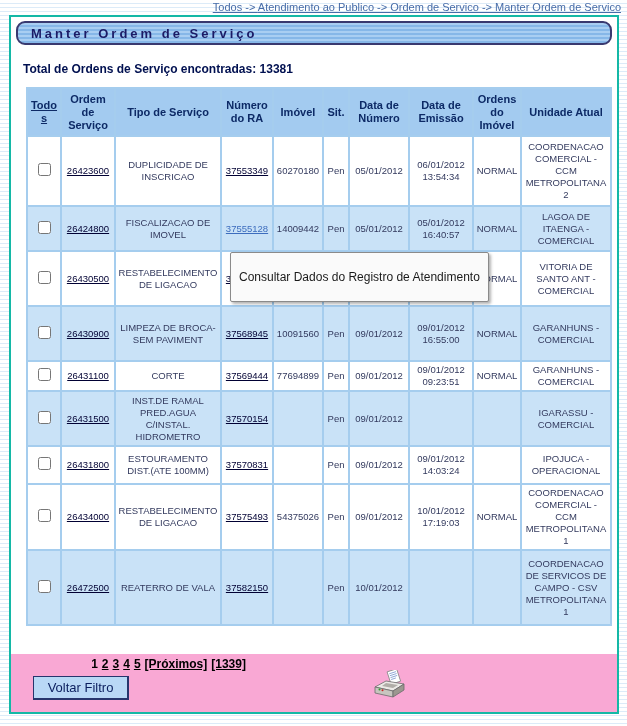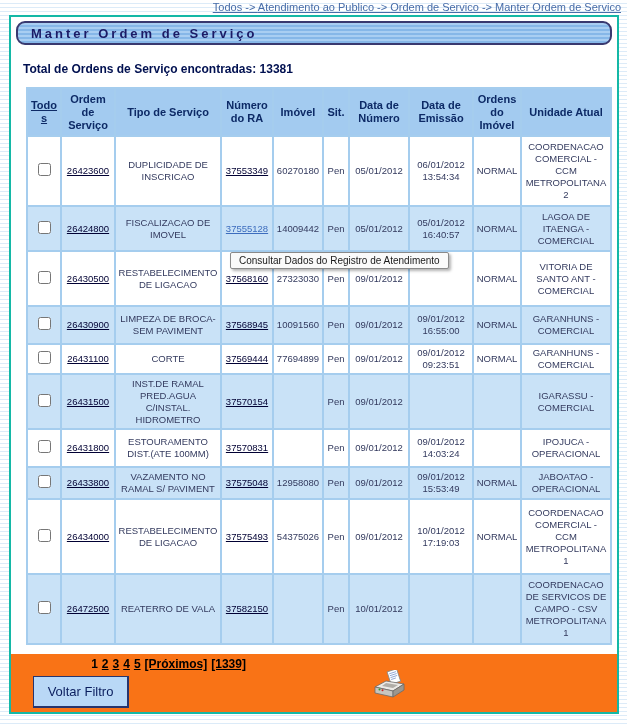--- a/index.html
+++ b/index.html
@@ -45,44 +45,44 @@
   th {
     background:#a3cbf0; color:#0d2a66; font-size:11px; font-weight:bold; line-height:13px; height:48px;
   }
   th a { color:#0d2a66; text-decoration:underline; }
   td { font-size:9.5px; line-height:12px; color:#333a5e; background:#ffffff; }
   tr.alt td { background:#c9e2f7; }
   a.num { color:#000033; text-decoration:underline; }
   a.num.hover { color:#3d6dbe; }
   td input[type=checkbox] { width:13px; height:13px; }
   tbody tr:nth-child(1){height:70px} tbody tr:nth-child(2){height:45px}
-  tbody tr:nth-child(3){height:55px} tbody tr:nth-child(4){height:38px}
+  tbody tr:nth-child(3){height:55px} tbody tr:nth-child(4){height:55px}
   tbody tr:nth-child(5){height:24px} tbody tr:nth-child(6){height:55px}
   tbody tr:nth-child(7){height:38px} tbody tr:nth-child(8){height:32px}
   tbody tr:nth-child(9){height:75px} tbody tr:nth-child(10){height:70px}
 
   .tooltip {
     position:absolute; left:219px; top:235px; z-index:9;
     background:#fafafa; border:1px solid #8a8a8a; border-radius:2px;
     box-shadow:2px 2px 3px rgba(0,0,0,.3);
-    font-size:10px; color:#1a1a1a; padding:2px 8px; white-space:nowrap;
+    font-size:12px; color:#1a1a1a; padding:17px 8px; white-space:nowrap;
   }
 
   .footer {
-    position:absolute; bottom:0; left:0; right:0; height:58px; background:#f97316;
+    position:absolute; bottom:0; left:0; right:0; height:58px; background:#f9a8d4;
   }
   .pagination {
     margin-top:3px; width:52%; text-align:center;
     font-size:12px; font-weight:bold; color:#000000;
   }
   .pagination a { color:#000000; text-decoration:underline; margin-left:4px; }
   .pagination .current { text-decoration:none; }
   .footer-row { position:relative; margin-top:5px; height:28px; }
   .btn {
-    background:#b9d8f6; color:#0a1e5e; font-size:13px; height:32px;
+    background:#b9d8f6; color:#0a1e5e; font-size:13px; height:24px;
     font-family:"Liberation Sans", sans-serif;
     border:1px solid #27356d; border-right:2px solid #27356d; border-bottom:2px solid #27356d;
     cursor:pointer;
   }
   .btn.voltar { position:absolute; left:22px; width:96px; }
   .btn.imprimir { position:absolute; right:12px; width:94px; }
   .printer { position:absolute; left:362px; top:-6px; cursor:pointer; display:inline-block; }
 </style>
 </head>
 <body>
@@ -204,32 +204,20 @@
           <td><a class="num">26431800</a></td>
           <td>ESTOURAMENTO DIST.(ATE 100MM)</td>
           <td><a class="num">37570831</a></td>
           <td></td>
           <td>Pen</td>
           <td>09/01/2012</td>
           <td>09/01/2012 14:03:24</td>
           <td></td>
           <td>IPOJUCA - OPERACIONAL</td>
         </tr>
-        <tr class="alt">
-          <td><input type="checkbox" style=""></td>
-          <td><a class="num">26433800</a></td>
-          <td>VAZAMENTO NO RAMAL S/ PAVIMENT</td>
-          <td><a class="num">37575048</a></td>
-          <td>12958080</td>
-          <td>Pen</td>
-          <td>09/01/2012</td>
-          <td>09/01/2012 15:53:49</td>
-          <td>NORMAL</td>
-          <td>JABOATAO - OPERACIONAL</td>
-        </tr>
         <tr>
           <td><input type="checkbox" style=""></td>
           <td><a class="num">26434000</a></td>
           <td>RESTABELECIMENTO DE LIGACAO</td>
           <td><a class="num">37575493</a></td>
           <td>54375026</td>
           <td>Pen</td>
           <td>09/01/2012</td>
           <td>10/01/2012 17:19:03</td>
           <td>NORMAL</td>

